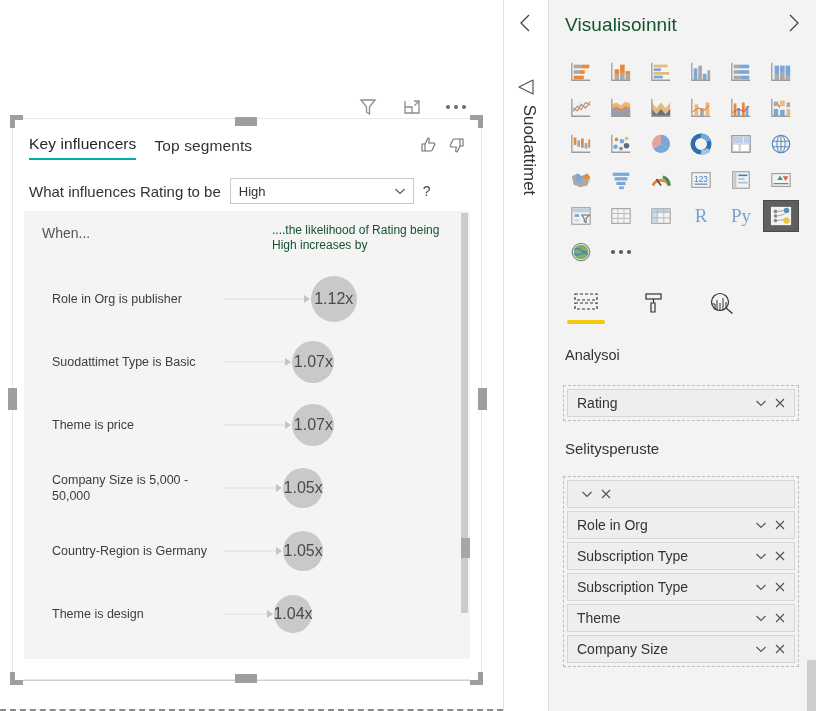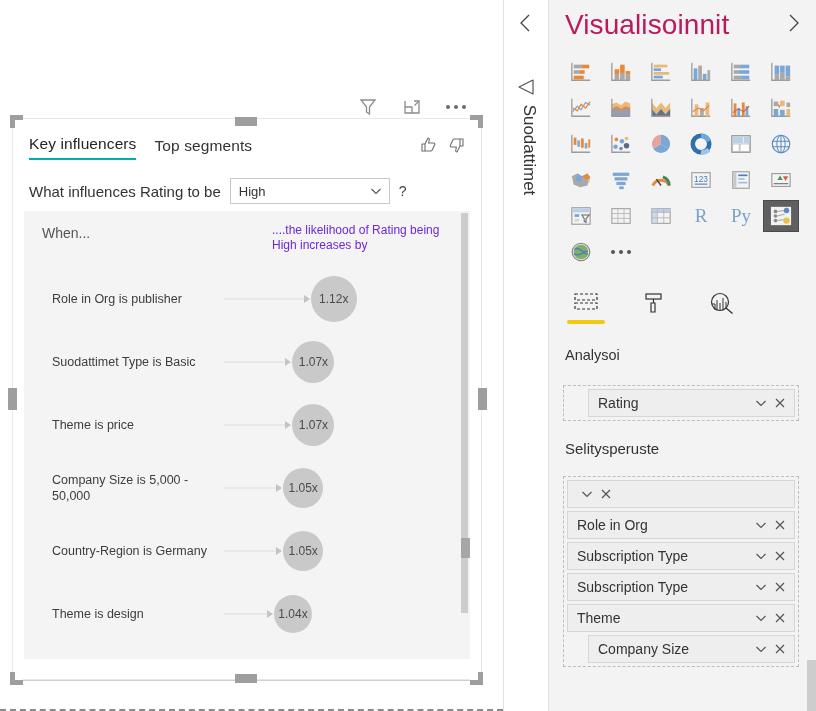--- a/index.html
+++ b/index.html
@@ -76,54 +76,54 @@
   #feedback { position:absolute; right:14px; top:16px; display:flex; gap:9px; }
   .fb { width:20px; height:20px; cursor:pointer; }
 
   
   #question-row {
     position:absolute; left:16px; top:57px; right:14px; height:30px;
     display:flex; align-items:center; gap:9px;
   }
   #question-label { font-size:15px; color:#333333; white-space:nowrap; }
   #level-select {
-    width:160px; height:26px; border:1px solid #c9c9c9; background:#ffffff;
+    width:184px; height:26px; border:1px solid #c9c9c9; background:#ffffff;
     display:flex; align-items:center; justify-content:space-between; padding:0 6px 0 8px;
     font-size:13px; color:#333333; cursor:pointer;
   }
   #help-mark { font-size:14px; color:#444444; cursor:pointer; }
 
   
   #plot {
     position:absolute; left:11px; top:92px; right:11px; bottom:20px;
     background:#f4f4f4; overflow:hidden;
   }
   #plot-head { position:absolute; left:0; top:0; right:0; height:56px; }
   #when-label { position:absolute; left:18px; top:14px; font-size:14px; color:#555555; }
   #likelihood-label {
     position:absolute; right:28px; top:12px; width:170px; text-align:left;
-    font-size:12px; color:#6d28d9; line-height:15px;
+    font-size:12px; color:#14532d; line-height:15px;
   }
 
   .row { position:absolute; left:0; right:0; height:var(--rh); }
   .row-label {
     position:absolute; left:28px; top:50%; transform:translateY(-50%);
     font-size:12.5px; color:#3d3d3d; width:175px; line-height:16px;
   }
   .connector { position:absolute; top:50%; transform:translateY(-50%); height:1px; background:#dcdcdc; }
   .arrowhead {
     position:absolute; top:50%; transform:translateY(-50%);
     width:0; height:0; border-top:4px solid transparent; border-bottom:4px solid transparent;
     border-left:6px solid #c4c4c4;
   }
   .bubble {
     position:absolute; top:50%; transform:translateY(-50%);
     border-radius:50%; background:#c9c9c9;
     display:flex; align-items:center; justify-content:center;
-    font-size:12px; color:#4b4b4b;
+    font-size:16px; color:#4b4b4b;
   }
   .row.faded2 { opacity:.12; }
 
   
   #plot-scroll-track { position:absolute; right:1px; top:0; width:7px; bottom:0; background:#f4f4f4; }
   #plot-scroll-thumb { position:absolute; right:1px; top:2px; width:7px; height:400px; background:#cccccc; }
   #plot-scroll-btn { position:absolute; right:0px; top:327px; width:9px; height:20px; background:#a6a6a6; }
 
   
   #filters-rail {
@@ -139,21 +139,21 @@
   }
 
   #viz-panel {
     position:absolute; left:548px; top:0; width:268px; height:711px;
     background:#f3f3f3; border-left:1px solid #e2e2e2;
   }
   #viz-header {
     position:absolute; left:0; top:0; right:0; height:50px;
     display:flex; align-items:center; justify-content:space-between; padding:0 14px 0 16px;
   }
-  #viz-title { font-size:28px; color:#be185d; letter-spacing:.1px; }
+  #viz-title { font-size:19px; color:#14532d; letter-spacing:.1px; }
   #expand-right { cursor:pointer; }
 
   #icon-grid {
     position:absolute; left:14px; top:56px; width:244px;
     display:flex; flex-wrap:wrap; gap:4px 4px;
   }
   .vz {
     width:36px; height:32px; display:flex; align-items:center; justify-content:center;
     cursor:pointer; background:transparent;
   }
@@ -181,21 +181,21 @@
   .well {
     position:absolute; left:14px; width:236px;
     border:1px dashed #bdbdbd; padding:3px;
     background:#f3f3f3;
   }
   .chip {
     height:28px; background:#eeeeee; border:1px solid #d6d6d6;
     display:flex; align-items:center; padding:0 5px 0 9px;
     font-size:14px; color:#333333; margin-bottom:3px;
   }
-  .chip:last-child { margin-bottom:0;margin-left:21px; }
+  .chip:last-child { margin-bottom:0; }
   .chip .nm { flex:1; white-space:nowrap; overflow:hidden; text-overflow:ellipsis; }
   .chip .cv { width:19px; display:flex; align-items:center; justify-content:center; cursor:pointer; }
   .chip .cx { width:19px; display:flex; align-items:center; justify-content:center; cursor:pointer; }
   #well-analyze { top:385px; }
   #explain-label { position:absolute; left:16px; top:440px; font-size:15px; color:#333333; }
   #well-explain { top:476px; }
 
   #panel-scroll-track { position:absolute; right:0px; top:330px; width:9px; bottom:0; background:#f3f3f3; }
   #panel-scroll-thumb { position:absolute; right:0px; top:330px; width:9px; height:260px; background:#cdcdcd; }
 </style>

